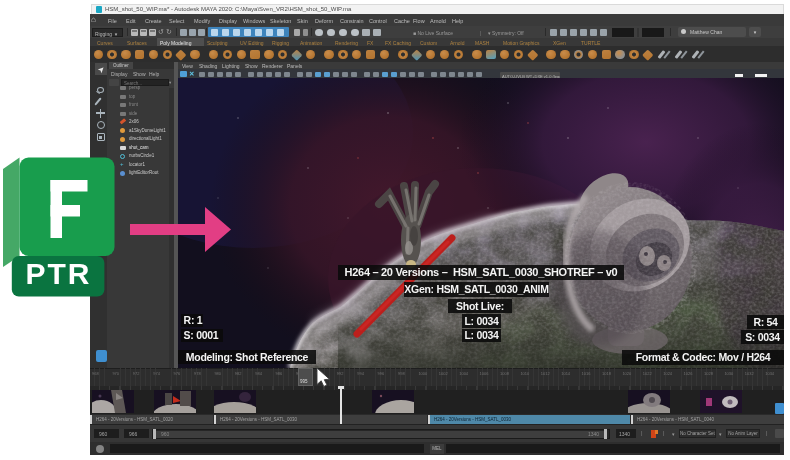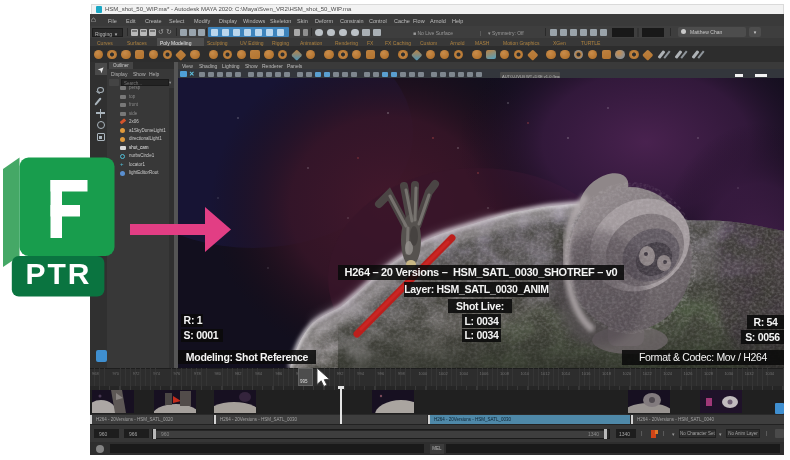--- a/index.html
+++ b/index.html
@@ -373,30 +373,30 @@
 <ellipse cx="420" cy="210" rx="48" ry="58" fill="#3c363e" opacity="0.38" filter="url(#blur4)"></ellipse>
 <path d="M408,118 C390,140 385,170 390,200 C393,222 402,242 415,252" fill="none" stroke="#b4acae" stroke-width="7" filter="url(#blur2)" opacity="0.85"></path>
 <g clip-path="url(#dishClip)">
         <rect x="385" y="100" width="140" height="170" filter="url(#fine)" opacity="0.22"></rect>
       </g>
 
 <line x1="179" y1="256" x2="274" y2="160" stroke="#bc1f1c" stroke-width="7" stroke-linecap="round"></line>
 <line x1="183" y1="251" x2="270" y2="164" stroke="#d62c2c" stroke-width="3" stroke-linecap="round" opacity="0.55"></line>
 </svg></div>
 <div class="a" style="left:338px;top:265px;width:286px;height:15px;background:rgba(10,10,10,0.88);color:#f4f4f4;font-size:11px;font-weight:bold;letter-spacing:-0.3px;line-height:15px;text-align:center;white-space:nowrap;z-index:30;">H264 – 20 Versions –&nbsp; HSM_SATL_0030_SHOTREF – v0</div>
-<div class="a" style="left:404px;top:282px;width:145px;height:15px;background:rgba(10,10,10,0.88);color:#f4f4f4;font-size:10.5px;font-weight:bold;letter-spacing:-0.3px;line-height:15px;text-align:center;white-space:nowrap;z-index:30;">Layer: HSM_SATL_0030_ANIM</div>
+<div class="a" style="left:404px;top:282px;width:145px;height:15px;background:rgba(10,10,10,0.88);color:#f4f4f4;font-size:10.5px;font-weight:bold;letter-spacing:-0.3px;line-height:15px;text-align:center;white-space:nowrap;z-index:30;">XGen: HSM_SATL_0030_ANIM</div>
 <div class="a" style="left:448px;top:299px;width:64px;height:14px;background:rgba(10,10,10,0.88);color:#f4f4f4;font-size:10.5px;font-weight:bold;letter-spacing:-0.3px;line-height:14px;text-align:center;white-space:nowrap;z-index:30;">Shot Live:</div>
 <div class="a" style="left:462px;top:314px;width:39px;height:14px;background:rgba(10,10,10,0.88);color:#f4f4f4;font-size:10.5px;font-weight:bold;letter-spacing:-0.3px;line-height:14px;text-align:center;white-space:nowrap;z-index:30;">L: 0034</div>
 <div class="a" style="left:462px;top:329px;width:39px;height:13px;background:rgba(10,10,10,0.88);color:#f4f4f4;font-size:10.5px;font-weight:bold;letter-spacing:-0.3px;line-height:13px;text-align:center;white-space:nowrap;z-index:30;">L: 0034</div>
 <div class="a" style="left:181px;top:314px;width:22px;height:13px;background:rgba(10,10,10,0.88);color:#f4f4f4;font-size:10.5px;font-weight:bold;letter-spacing:-0.3px;line-height:13px;text-align:left;white-space:nowrap;z-index:30;">&nbsp;R: 1</div>
 <div class="a" style="left:181px;top:329px;width:42px;height:13px;background:rgba(10,10,10,0.88);color:#f4f4f4;font-size:10.5px;font-weight:bold;letter-spacing:-0.3px;line-height:13px;text-align:left;white-space:nowrap;z-index:30;">&nbsp;S: 0001</div>
 <div class="a" style="left:178px;top:350px;width:138px;height:14px;background:rgba(10,10,10,0.88);color:#f4f4f4;font-size:10.5px;font-weight:bold;letter-spacing:-0.3px;line-height:14px;text-align:center;white-space:nowrap;z-index:30;">Modeling: Shot Reference</div>
 <div class="a" style="left:747px;top:315px;width:37px;height:14px;background:rgba(10,10,10,0.88);color:#f4f4f4;font-size:10.5px;font-weight:bold;letter-spacing:-0.3px;line-height:14px;text-align:center;white-space:nowrap;z-index:30;">R: 54</div>
-<div class="a" style="left:741px;top:330px;width:43px;height:14px;background:rgba(10,10,10,0.88);color:#f4f4f4;font-size:10.5px;font-weight:bold;letter-spacing:-0.3px;line-height:14px;text-align:center;white-space:nowrap;z-index:30;">S: 0056</div>
-<div class="a" style="left:622px;top:350px;width:162px;height:15px;background:rgba(10,10,10,0.88);color:#f4f4f4;font-size:10.5px;font-weight:normal;letter-spacing:-0.3px;line-height:15px;text-align:center;white-space:nowrap;z-index:30;">Format &amp; Codec: Mov / H264</div>
+<div class="a" style="left:741px;top:330px;width:43px;height:14px;background:rgba(10,10,10,0.88);color:#f4f4f4;font-size:10.5px;font-weight:bold;letter-spacing:-0.3px;line-height:14px;text-align:center;white-space:nowrap;z-index:30;">S: 0034</div>
+<div class="a" style="left:622px;top:350px;width:162px;height:15px;background:rgba(10,10,10,0.88);color:#f4f4f4;font-size:10.5px;font-weight:bold;letter-spacing:-0.3px;line-height:15px;text-align:center;white-space:nowrap;z-index:30;">Format &amp; Codec: Mov / H264</div>
 <div class="a" style="left:90px;top:368px;width:694px;height:18px;background:#2d2d2d;border-top:1px solid #1e1e1e;"></div>
 <div class="a" style="left:90px;top:368px;width:694px;height:18px;background:repeating-linear-gradient(90deg,transparent 0px,transparent 4.3px,#353535 4.3px,#353535 5.1px),repeating-linear-gradient(90deg,transparent 0px,transparent 9.4px,#3e3e3e 9.4px,#3e3e3e 10.2px);"></div>
 <div class="a" style="left:92.0px;top:370.5px;font-size:4px;color:#707070;">968</div>
 <div class="a" style="left:112.4px;top:370.5px;font-size:4px;color:#707070;">970</div>
 <div class="a" style="left:132.8px;top:370.5px;font-size:4px;color:#707070;">972</div>
 <div class="a" style="left:153.2px;top:370.5px;font-size:4px;color:#707070;">974</div>
 <div class="a" style="left:173.6px;top:370.5px;font-size:4px;color:#707070;">976</div>
 <div class="a" style="left:194.0px;top:370.5px;font-size:4px;color:#707070;">978</div>
 <div class="a" style="left:214.4px;top:370.5px;font-size:4px;color:#707070;">980</div>
 <div class="a" style="left:234.8px;top:370.5px;font-size:4px;color:#707070;">982</div>

